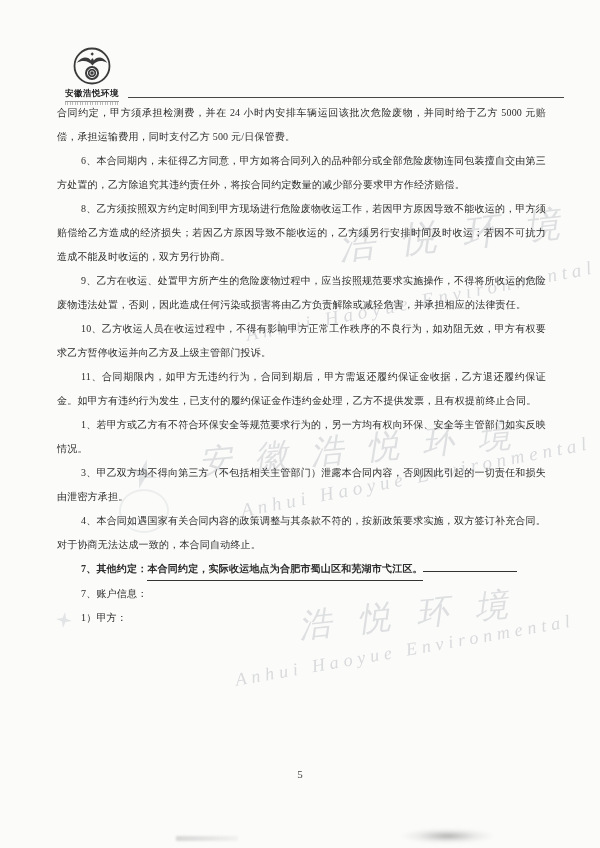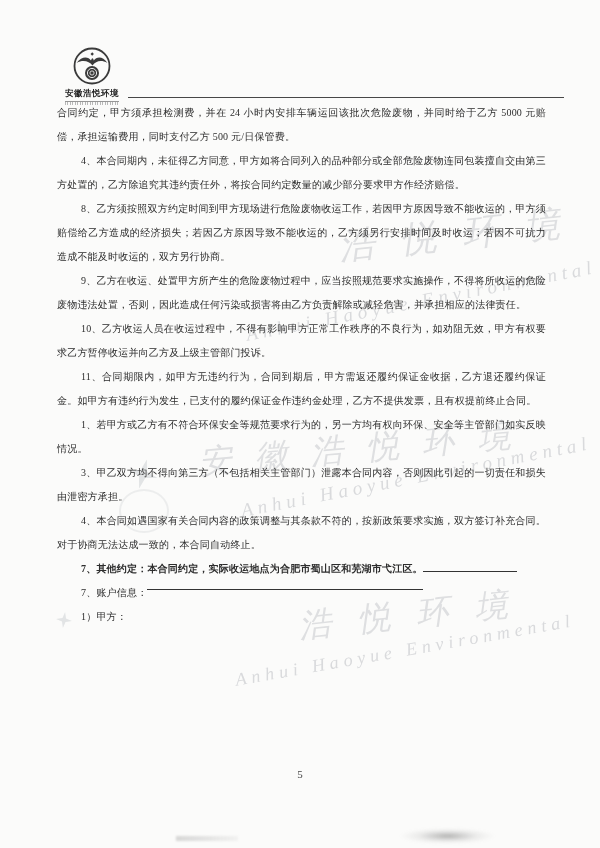--- a/index.html
+++ b/index.html
@@ -43,21 +43,21 @@
 
   
   .doc-body {
     position:absolute; left:57px; top:101px; width:489px;
     font-size:10px; line-height:24px; letter-spacing:0.2px;
     color:#2d2d2d; text-align:justify; text-justify:inter-character;
   }
   .doc-body p { margin:0; }
   .doc-body p.num { text-indent:2.4em; }
   .doc-body p.bold { font-weight:bold; }
-  .u { font-weight:bold; border-bottom:1.2px solid #333; padding-bottom:15px; }
+  .u { font-weight:bold; border-bottom:1.2px solid #333; padding-bottom:5px;font-family:Liberation Mono, monospace; }
   .u-fill { display:inline-block; width:94px; height:10px; border-bottom:1.2px solid #333; }
 
   .page-number { position:absolute; top:768px; left:0; width:600px; text-align:center;
     font-size:11px; color:#454545; }
 
   
   #smudge1 { position:absolute; left:176px; top:836px; width:62px; height:5px;
     background:linear-gradient(90deg,rgba(110,110,110,0.25),rgba(140,140,140,0.08)); filter:blur(1px); }
   #smudge2 { position:absolute; left:400px; top:828px; width:95px; height:16px;
     background:radial-gradient(closest-side,rgba(70,70,70,0.40),rgba(120,120,120,0.12) 60%,transparent); filter:blur(1.5px); }
@@ -87,21 +87,21 @@
       <circle cx="21" cy="26" r="2.1" fill="none" stroke="#fbfbfa" stroke-width="0.8"></circle>
     </svg>
     <div class="cn">安徽浩悦环境</div>
     <div class="tagline"></div>
   </div>
 
   <div class="header-rule"></div>
 
   <div class="doc-body">
     <p>合同约定，甲方须承担检测费，并在 24 小时内安排车辆运回该批次危险废物，并同时给于乙方 5000 元赔偿，承担运输费用，同时支付乙方 500 元/日保管费。</p>
-    <p class="num">4、本合同期内，未征得乙方同意，甲方如将合同列入的品种部分或全部危险废物连同包装擅自交由第三方处置的，乙方除追究其违约责任外，将按合同约定数量的减少部分要求甲方作经济赔偿。</p>
+    <p class="num">6、本合同期内，未征得乙方同意，甲方如将合同列入的品种部分或全部危险废物连同包装擅自交由第三方处置的，乙方除追究其违约责任外，将按合同约定数量的减少部分要求甲方作经济赔偿。</p>
     <p class="num">8、乙方须按照双方约定时间到甲方现场进行危险废物收运工作，若因甲方原因导致不能收运的，甲方须赔偿给乙方造成的经济损失；若因乙方原因导致不能收运的，乙方须另行安排时间及时收运；若因不可抗力造成不能及时收运的，双方另行协商。</p>
     <p class="num">9、乙方在收运、处置甲方所产生的危险废物过程中，应当按照规范要求实施操作，不得将所收运的危险废物违法处置，否则，因此造成任何污染或损害将由乙方负责解除或减轻危害，并承担相应的法律责任。</p>
     <p class="num">10、乙方收运人员在收运过程中，不得有影响甲方正常工作秩序的不良行为，如劝阻无效，甲方有权要求乙方暂停收运并向乙方及上级主管部门投诉。</p>
     <p class="num">11、合同期限内，如甲方无违约行为，合同到期后，甲方需返还履约保证金收据，乙方退还履约保证金。如甲方有违约行为发生，已支付的履约保证金作违约金处理，乙方不提供发票，且有权提前终止合同。</p>
     <p class="num">1、若甲方或乙方有不符合环保安全等规范要求行为的，另一方均有权向环保、安全等主管部门如实反映情况。</p>
     <p class="num">3、甲乙双方均不得向第三方（不包括相关主管部门）泄露本合同内容，否则因此引起的一切责任和损失由泄密方承担。</p>
     <p class="num">4、本合同如遇国家有关合同内容的政策调整与其条款不符的，按新政策要求实施，双方签订补充合同。对于协商无法达成一致的，本合同自动终止。</p>
     <p class="num"><span class="bold-prefix" style="font-weight:bold">7、其他约定：</span><span class="u">本合同约定，实际收运地点为合肥市蜀山区和芜湖市弋江区。</span><span class="u-fill"></span></p>
     <p class="num">7、账户信息：</p>
     <p class="num">1）甲方：</p>

